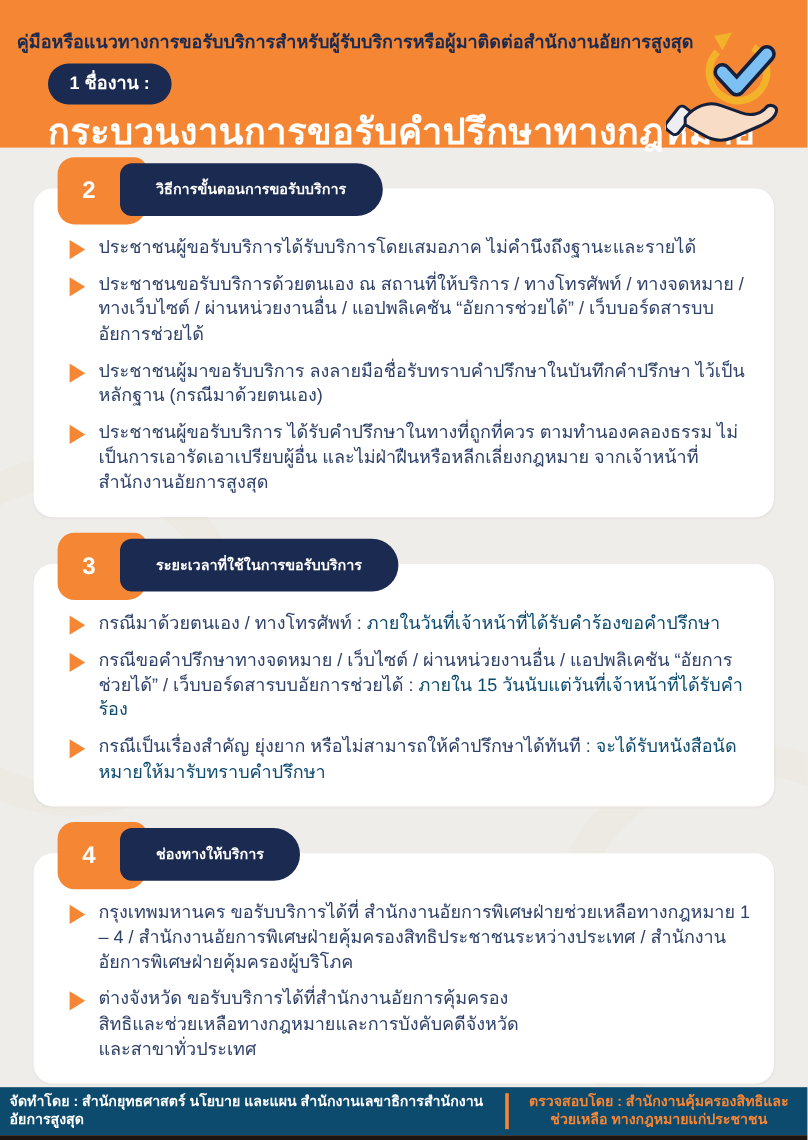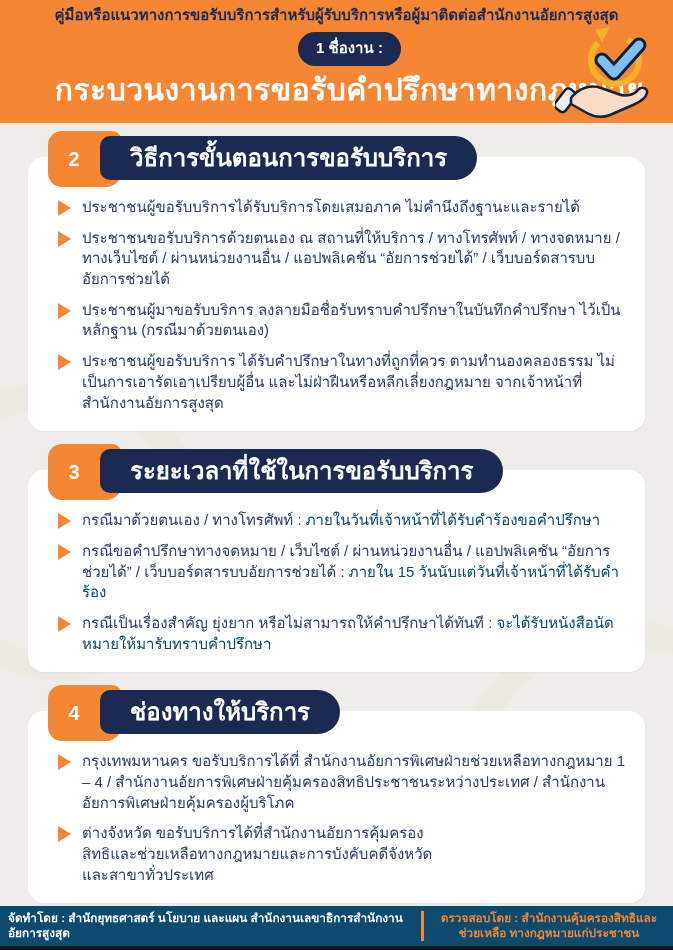--- a/index.html
+++ b/index.html
@@ -23,21 +23,21 @@
   .wm-circle {
     position:absolute; border:26px solid #EAE4DA; border-radius:50%;
     opacity:.35; z-index:0;
   }
   .wm-c1 { width:300px; height:300px; top:380px; left:-90px; }
   .wm-c2 { width:340px; height:340px; top:620px; right:-120px; }
 
   
   .hero {
     position:relative; background:#F58634; height:123px;
-    padding:5px 14px 0 14px; z-index:2;text-align:center;
+    padding:26px 14px 0 14px; z-index:2;
   }
   .hero-topline { color:#1B2A50; font-weight:bold; font-size:15px; line-height:1.35; }
   .hero-badge {
     display:inline-block; background:#1B2A50; color:#fff;
     border-radius:17px; padding:4px 18px 6px 18px;
     font-size:15px; font-weight:bold; margin:7px 0 0 26px;
   }
   .hero-title {
     color:#fff; font-size:30px; font-weight:bold;
     margin:6px 0 0 26px; line-height:1.2; letter-spacing:.5px;
@@ -55,21 +55,21 @@
   }
   .num-badge span {
     width:52px; text-align:center; color:#fff;
     font-size:20px; font-weight:bold;
   }
   .pill {
     position:absolute; left:52px; top:5px; height:44px;
     background:#1B2A50; color:#fff;
     border-radius:10px 22px 22px 10px;
     padding:0 30px 0 30px; line-height:44px;
-    font-size:24px; font-weight:bold; white-space:nowrap;
+    font-size:12px; font-weight:bold; white-space:nowrap;
   }
 
   .card {
     position:relative; background:#fff; border-radius:16px;
     margin-top:-30px; padding:40px 20px 8px 22px;
     box-shadow:0 1px 2px rgba(0,0,0,.04);
   }
   .block { margin-bottom:13px; }
 
   .bullet { display:flex; margin:0 0 10px 8px; }

